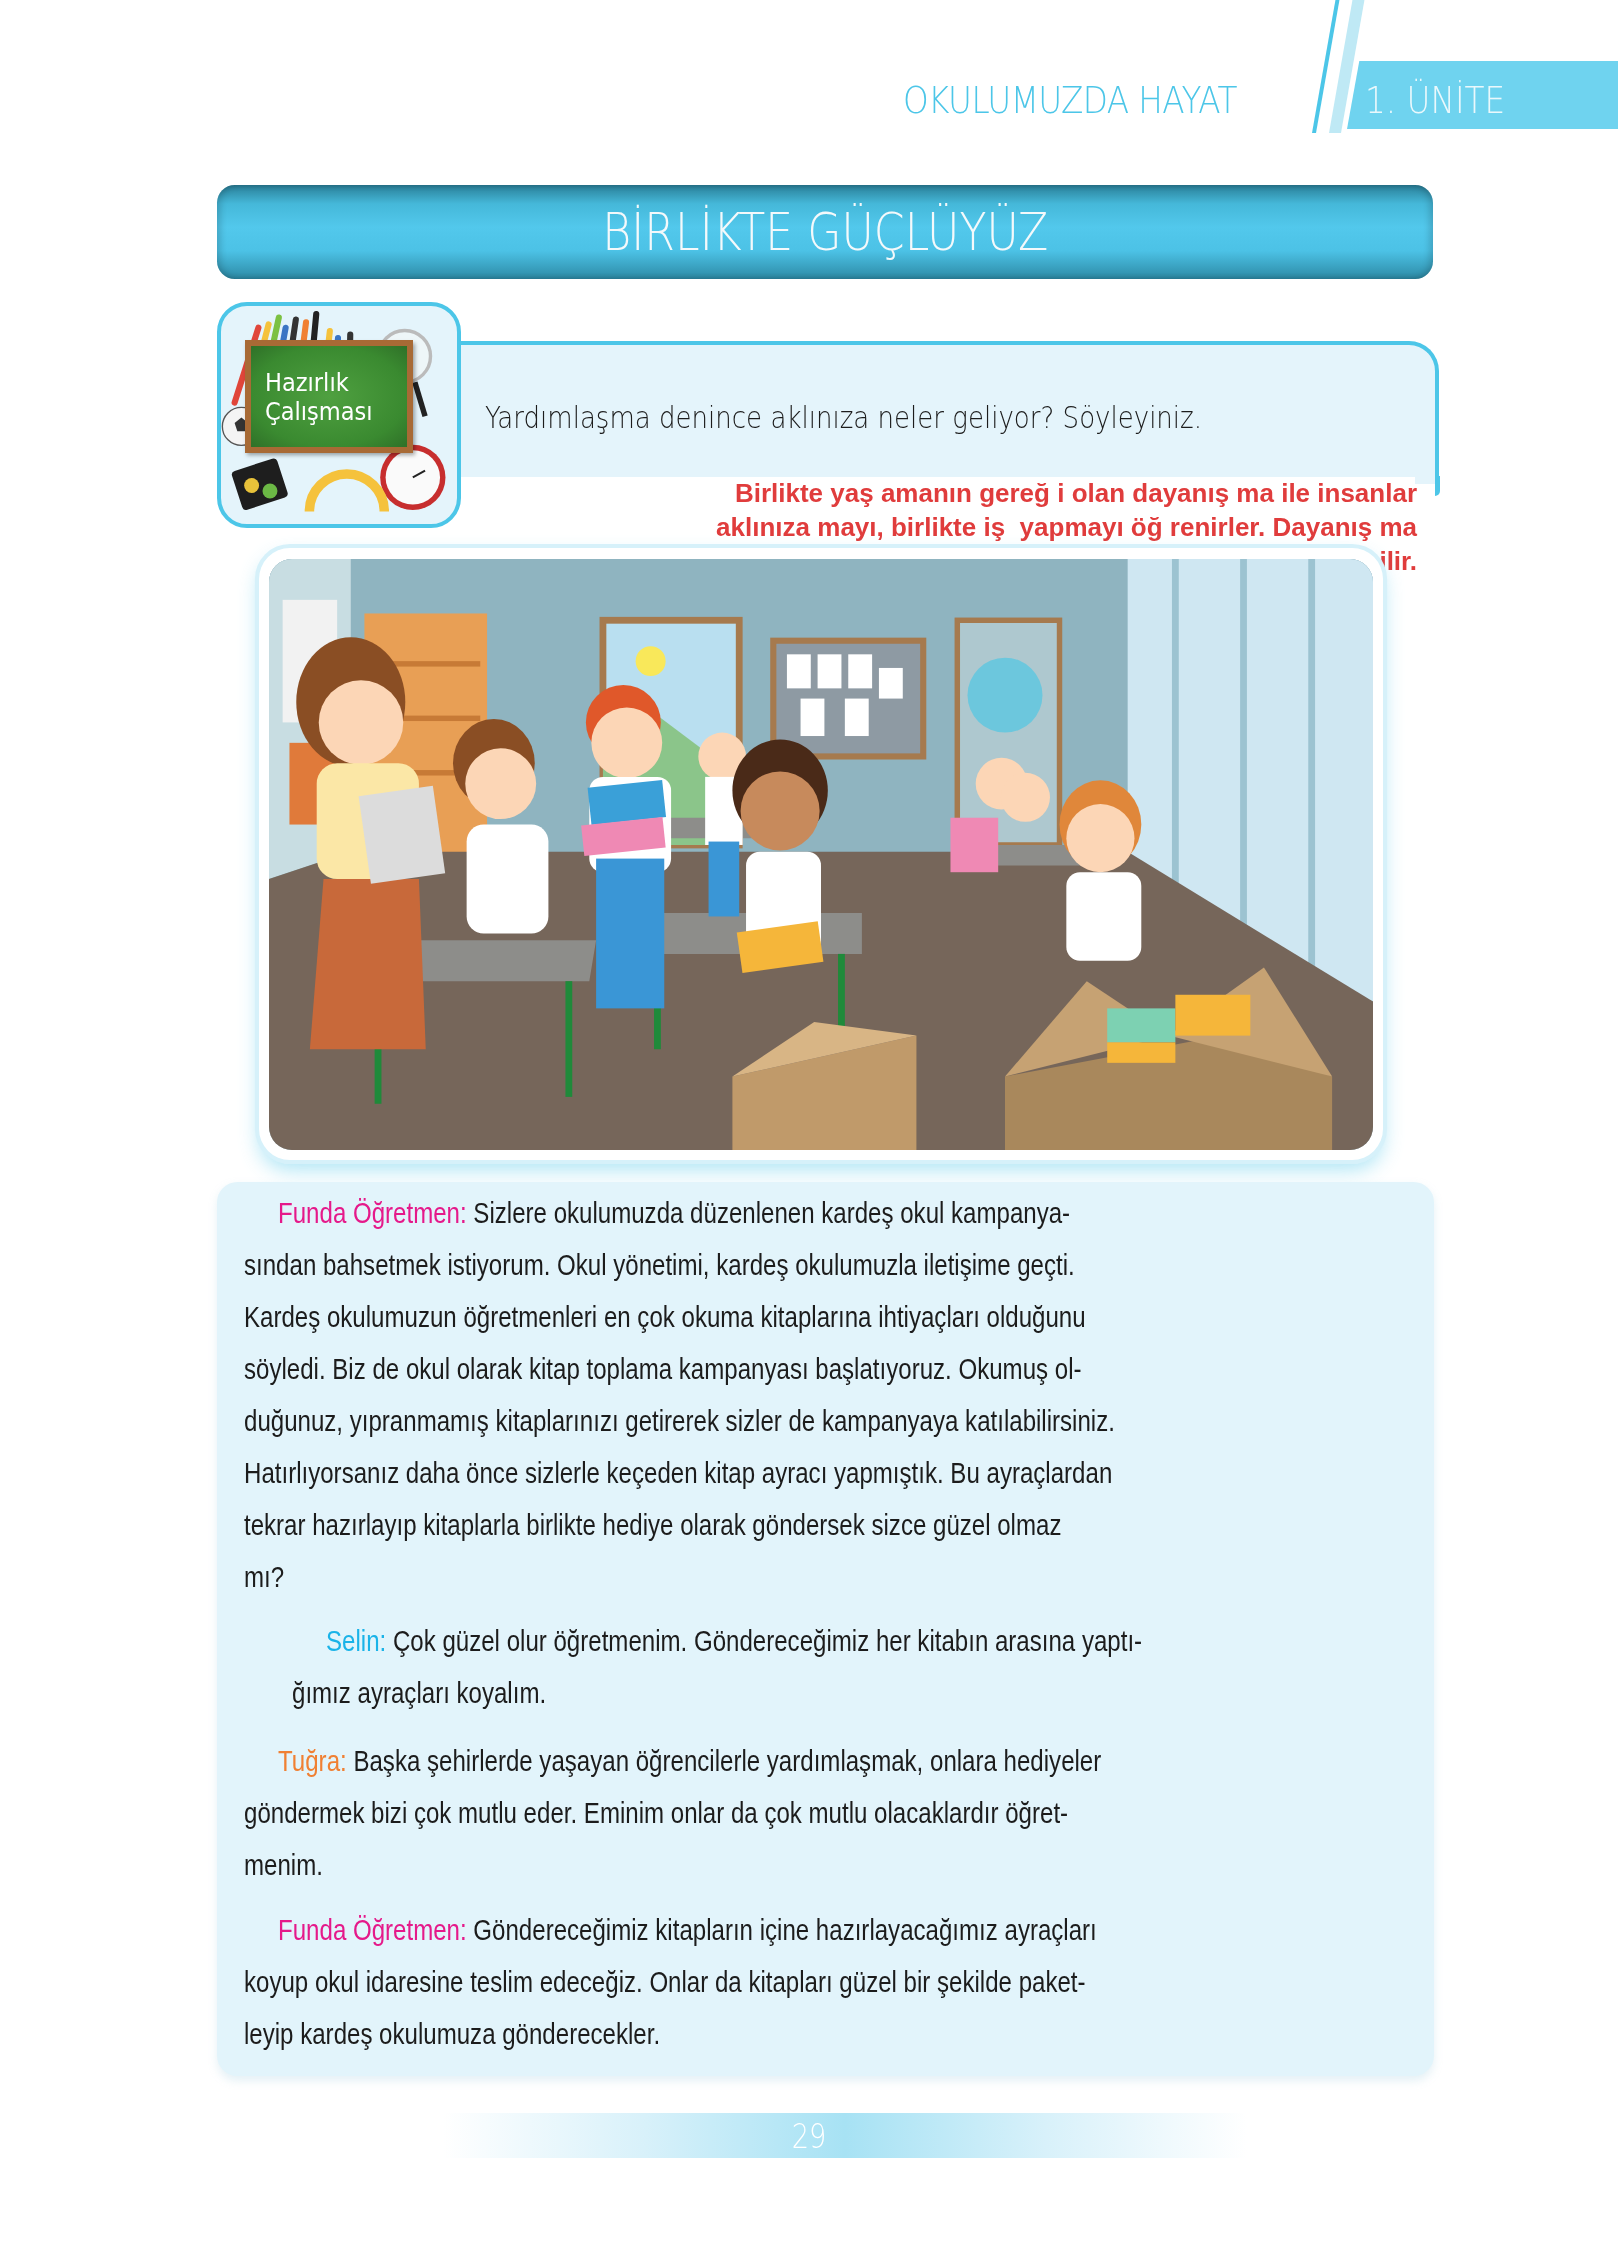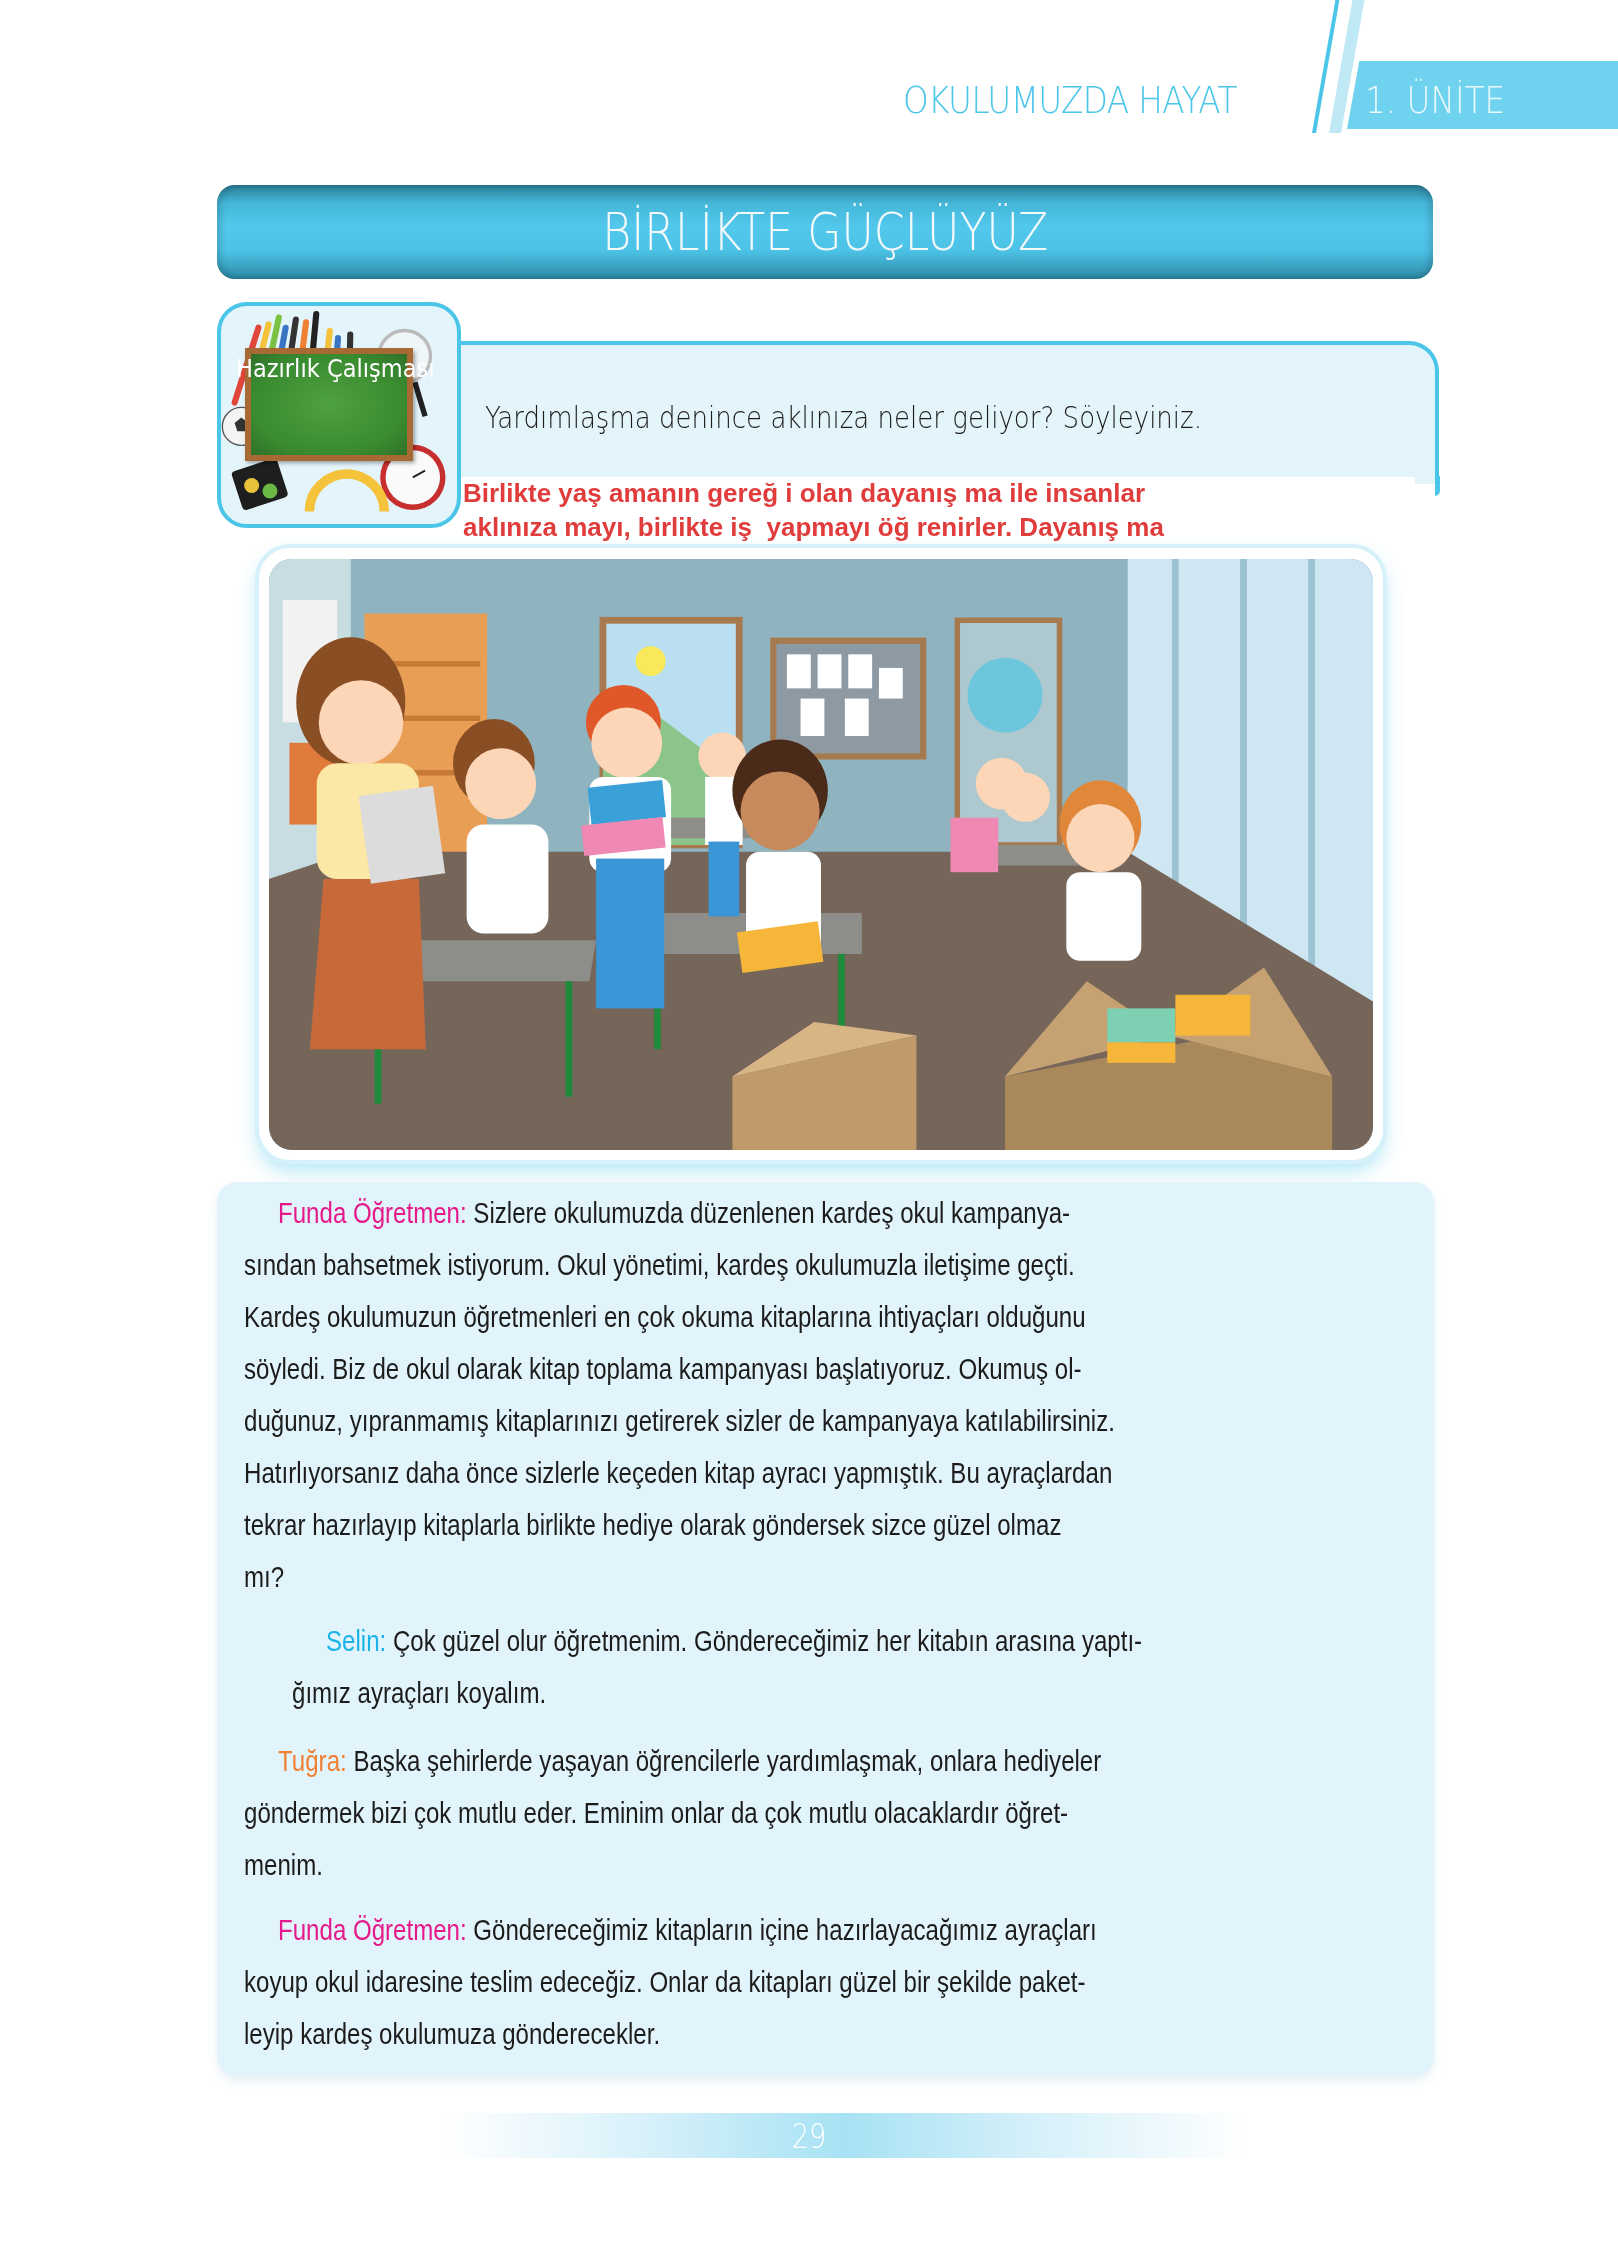--- a/index.html
+++ b/index.html
@@ -64,39 +64,39 @@
   }
   .prep-question {
     position: absolute; left: 485px; top: 397px;
     font-family: "DejaVu Sans", sans-serif; font-weight: 300;
     font-size: 31px; color: #1c1c1c; line-height: 41px;
     transform: scaleX(0.84); transform-origin: left center; white-space: nowrap;
   }
   
   .chalk-art { position: absolute; left: 221px; top: 307px; width: 234px; height: 217px; }
   .chalkboard {
-    position: absolute; left: 245px; top: 348px; width: 168px; height: 113px;
+    position: absolute; left: 245px; top: 340px; width: 168px; height: 113px;
     background: radial-gradient(ellipse at center, #4fa040 0%, #3a8a30 70%, #2f7028 100%);
     border: 6.1px solid #a86a35; box-sizing: border-box;
     box-shadow: 2px 2.7px 4.1px rgba(0,0,0,.35);
-    display: flex; flex-direction: row; justify-content: center; padding-left: 22px;
+    display: flex; flex-direction: column; justify-content: center; padding-left: 14px;
   }
   .chalk-line {
     color: #ffffff; font-family: "DejaVu Sans", sans-serif; font-size: 24.5px; line-height: 29px;
     transform: scaleX(0.92); transform-origin: left center; white-space: nowrap;
   }
   
   .answer-box {
     position: absolute; left: 461px; top: 477px; width: 954px; height: 135px;
     background: #ffffff;
   }
   .answer-text {
     position: absolute; left: 463px; top: 476px; width: 954px;
     font-family: "Liberation Sans", sans-serif; font-weight: bold;
-    font-size: 26px; line-height: 34px; color: #e03c3c;
+    font-size: 26px; line-height: 34px; color: #e03c3c; text-align: right;
   }
   .answer-line { display: block; white-space: pre; }
   
   .illus-frame {
     position: absolute; left: 259px; top: 548px; width: 1124px; height: 612px;
     background: #ffffff; border-radius: 31px;
     box-shadow: 0 0 0 4.1px #d6f1fa, 0 9.5px 20.4px rgba(76,198,232,.45);
   }
   .illus {
     position: absolute; left: 269px; top: 559px; width: 1104px; height: 591px;

